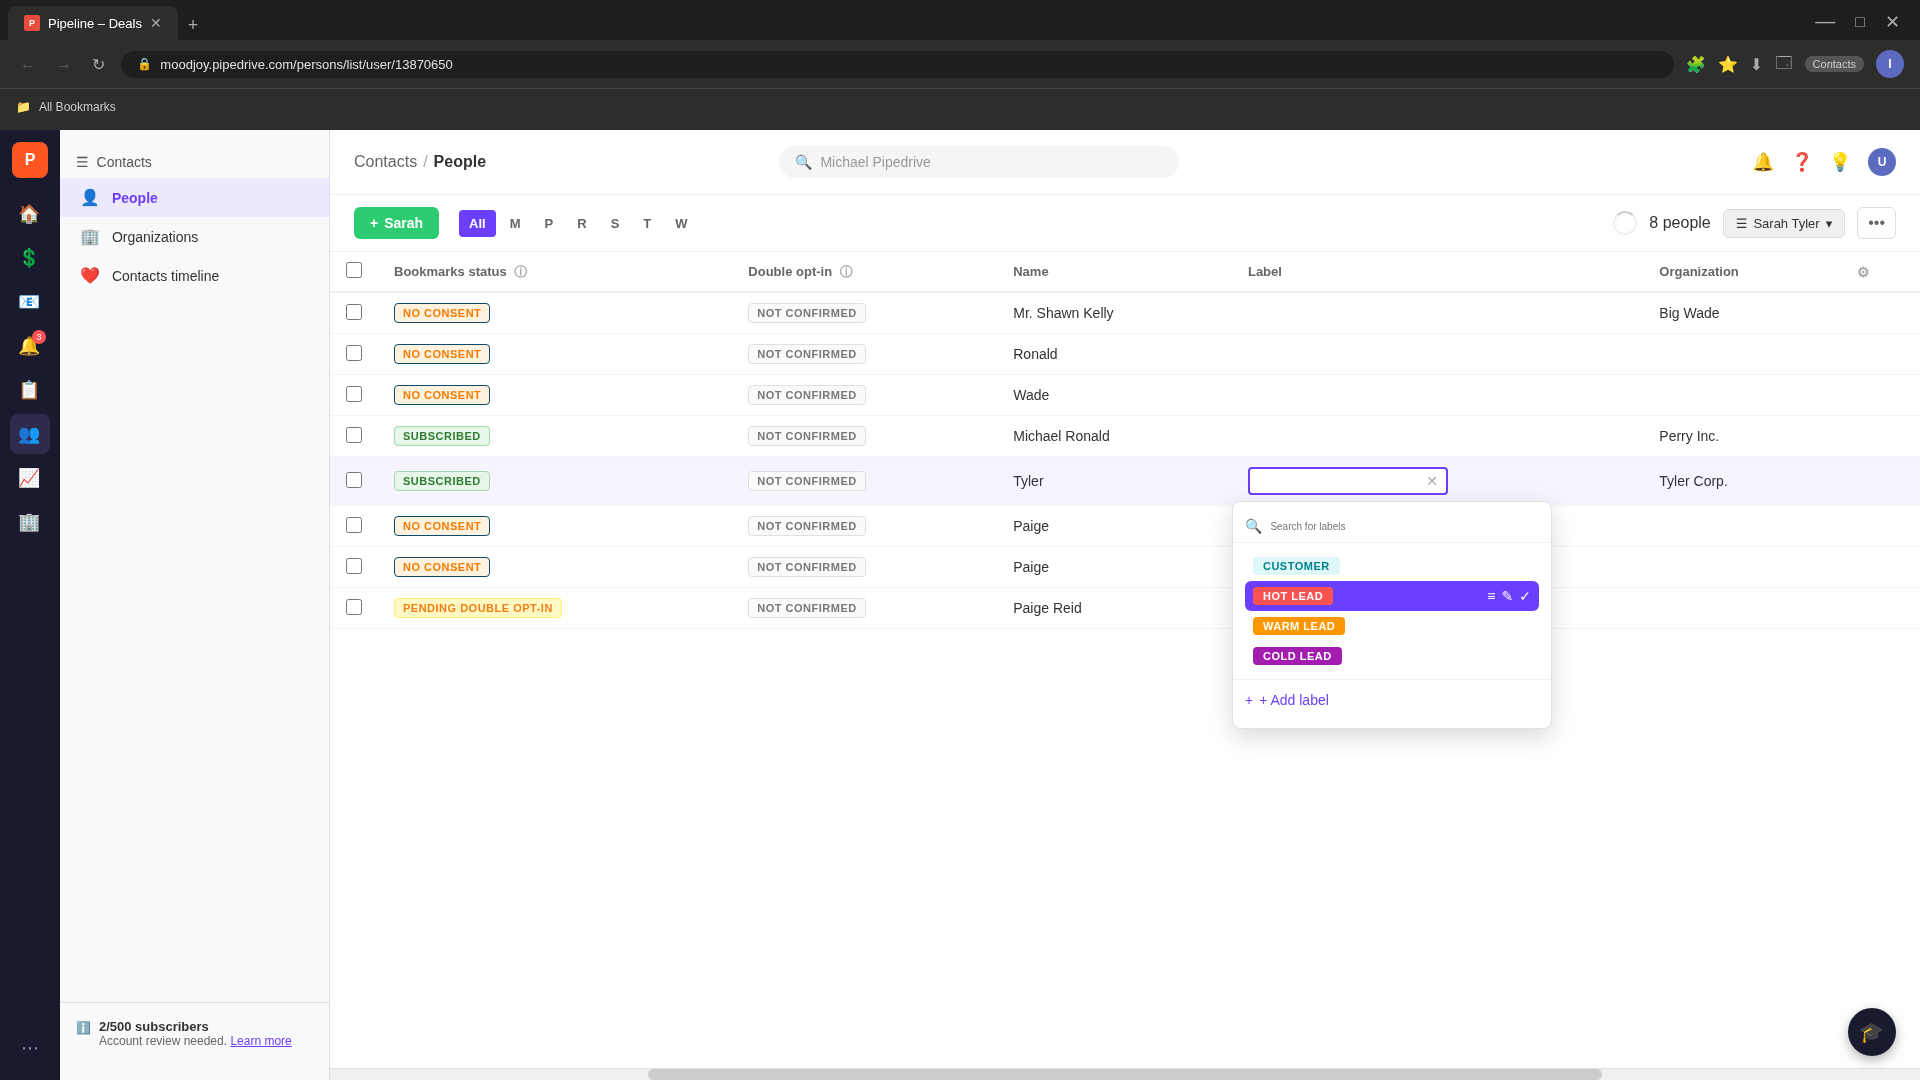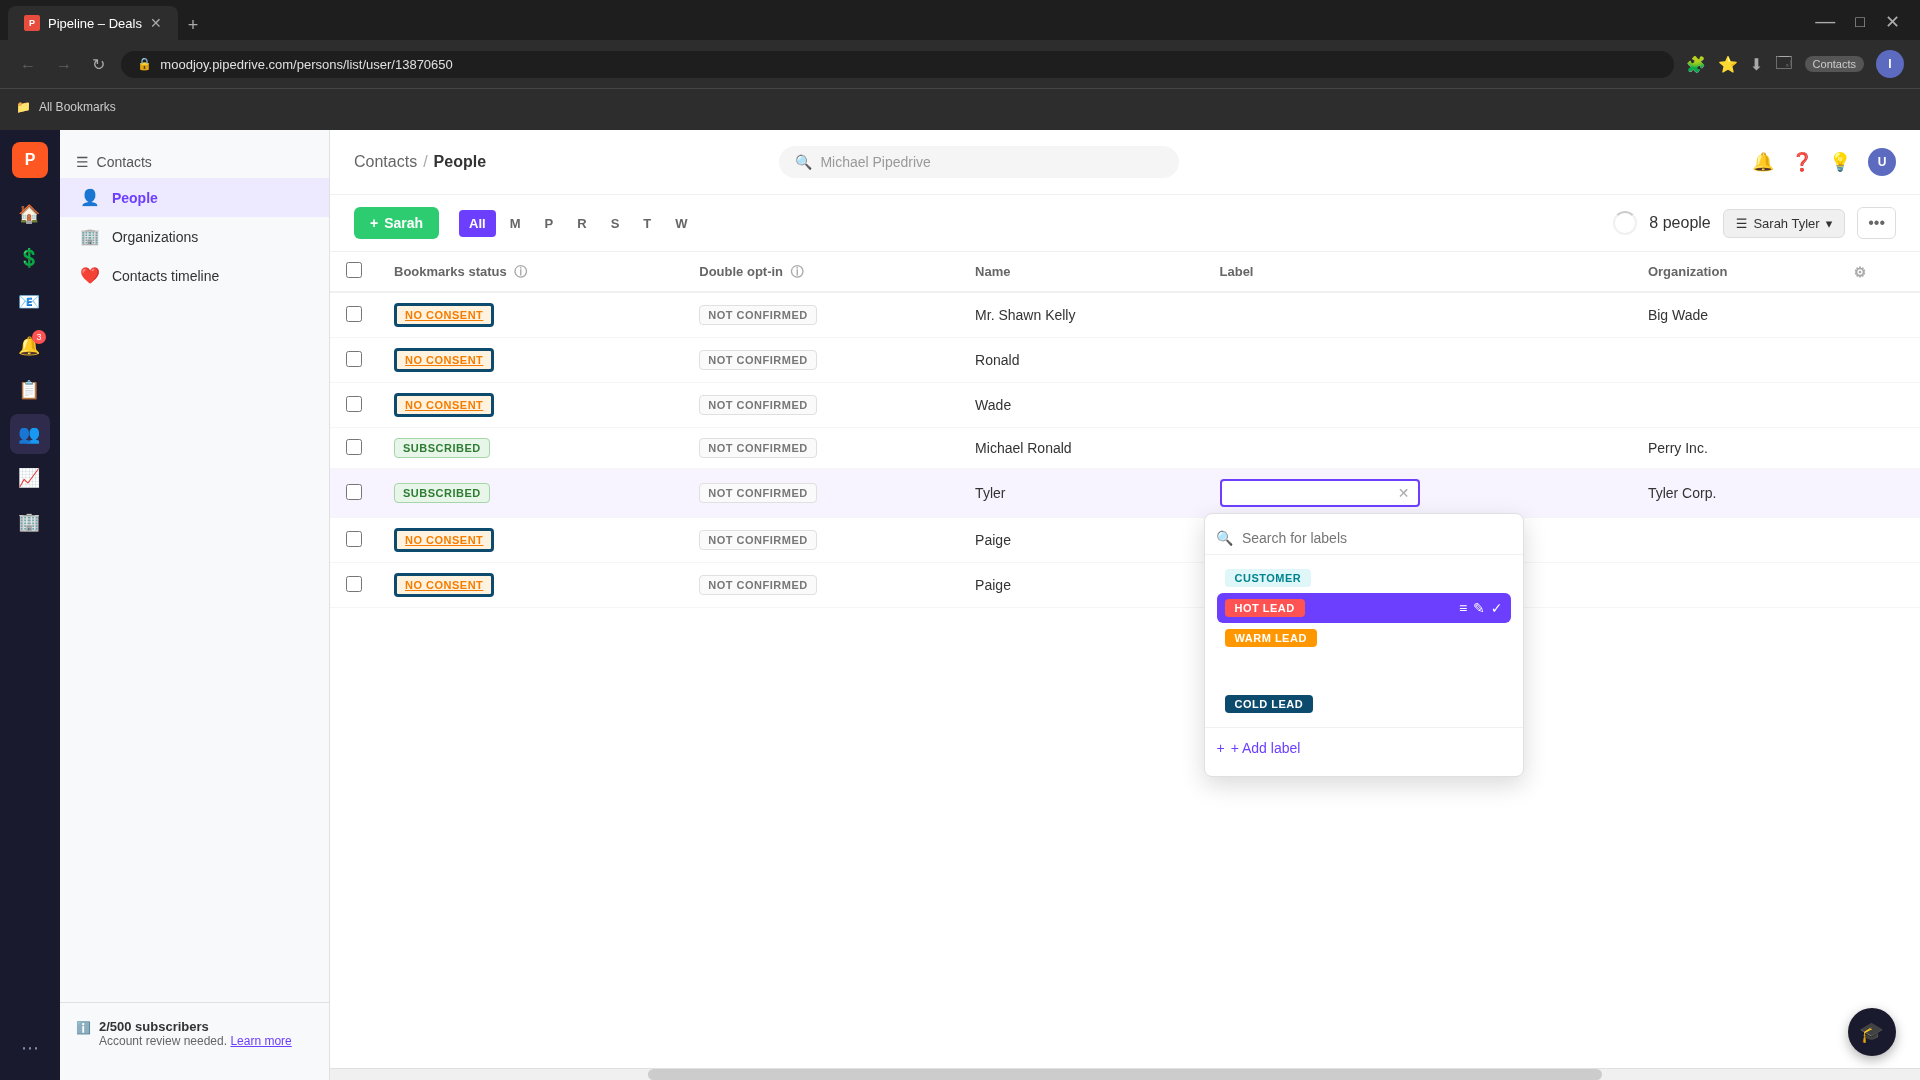--- a/index.html
+++ b/index.html
@@ -72,42 +72,42 @@
 
     
     .table-container { flex: 1; overflow: auto; }
     table { width: 100%; border-collapse: collapse; }
     thead th { padding: 10px 16px; text-align: left; font-size: 13px; font-weight: 600; color: #666; background: #fff; border-bottom: 2px solid #f0f0f0; white-space: nowrap; position: sticky; top: 0; }
     thead th.checkbox-col { width: 40px; }
     tbody tr { border-bottom: 1px solid #f5f5f5; }
     tbody td { padding: 10px 16px; font-size: 14px; color: #333; }
     .checkbox { width: 16px; height: 16px; border: 2px solid #ccc; border-radius: 3px; cursor: pointer; }
     .tag { display: inline-block; padding: 3px 8px; border-radius: 4px; font-size: 11px; font-weight: 600; text-transform: uppercase; letter-spacing: 0.5px; }
-    .tag.no-consent { background: #fff3e0; color: #f57c00; border: 3px solid #0c4a6e; text-decoration: underline; }
+    .tag.no-consent { background: #fff3e0; color: #f57c00; border: 1px solid #0c4a6e; }
     .tag.subscribed { background: #e8f5e9; color: #2e7d32; border: 1px solid #a5d6a7; }
     .tag.pending { background: #fff9c4; color: #f57f17; border: 1px solid #fff176; }
     .tag.not-confirmed { background: #fafafa; color: #777; border: 1px solid #e0e0e0; }
     .label-cell { position: relative; }
     .label-input-active { border: 2px solid #6c3fff; border-radius: 4px; padding: 4px 8px; background: white; min-width: 180px; }
 
     
     .label-dropdown { position: absolute; top: 44px; left: 0; z-index: 1000; background: white; border: 1px solid #e0e0e0; border-radius: 8px; box-shadow: 0 8px 24px rgba(0,0,0,0.15); width: 320px; padding: 8px 0; }
     .dropdown-search { padding: 8px 12px; border-bottom: 1px solid #f0f0f0; display: flex; align-items: center; gap: 8px; }
     .dropdown-search input { border: none; outline: none; font-size: 14px; flex: 1; color: #999; background: none; }
     .dropdown-search-icon { color: #aaa; font-size: 14px; }
     .dropdown-items { padding: 8px 12px; max-height: 200px; overflow-y: auto; }
     .dropdown-item { display: flex; align-items: center; justify-content: space-between; padding: 6px 8px; border-radius: 6px; cursor: pointer; }
     .dropdown-item:hover, .dropdown-item.highlighted { background: #6c3fff; }
     .dropdown-item.highlighted .dropdown-actions { display: flex; gap: 6px; }
     .dropdown-actions { display: none; align-items: center; gap: 6px; color: white; }
     .label-tag { display: inline-block; padding: 3px 10px; border-radius: 4px; font-size: 11px; font-weight: 700; text-transform: uppercase; letter-spacing: 0.5px; }
     .label-tag.customer { background: #e0f7fa; color: #00838f; }
     .label-tag.hot-lead { background: #ff5252; color: white; }
     .label-tag.warm-lead { background: #ff9800; color: white; }
-    .label-tag.cold-lead { background: #0c4a6e; color: white; margin-top: 36px; }
+    .label-tag.cold-lead { background: #a21caf; color: white; }
     .dropdown-footer { padding: 8px 12px; border-top: 1px solid #f0f0f0; }
     .add-label-btn { color: #6c3fff; font-size: 14px; cursor: pointer; display: flex; align-items: center; gap: 6px; background: none; border: none; padding: 4px 0; }
 
     
     .table-scrollbar { height: 12px; background: #f0f0f0; border-top: 1px solid #e0e0e0; position: relative; }
     .table-scrollbar-thumb { height: 100%; background: #ccc; border-radius: 6px; width: 60%; margin: 0 auto; }
 
     
     .support-fab { position: fixed; bottom: 24px; right: 24px; width: 48px; height: 48px; background: #1a1a2e; border-radius: 50%; display: flex; align-items: center; justify-content: center; color: white; font-size: 20px; cursor: pointer; box-shadow: 0 4px 12px rgba(0,0,0,0.3); }
 
@@ -331,21 +331,21 @@
             <td>Tyler</td>
             <td class="label-cell" style="position:relative;">
               <div class="label-input-active" style="display:flex;align-items:center;justify-content:space-between;width:200px;">
                 <span></span>
                 <span style="color:#aaa;cursor:pointer;font-size:14px;">✕</span>
               </div>
 
               <div class="label-dropdown">
                 <div class="dropdown-search">
                   <span class="dropdown-search-icon">🔍</span>
-                  <input type="text" placeholder="Search for labels" style="border: none; outline: none; font-size: 14px; flex: 1 1 0%; color: rgb(153, 153, 153);">
+                  <input type="text" placeholder="Search for labels" style="border: none; outline: none; font-size: 10px; flex: 1 1 0%; color: rgb(153, 153, 153);">
                 </div>
                 <div class="dropdown-items">
 
                   <div class="dropdown-item">
                     <span class="label-tag customer">CUSTOMER</span>
                   </div>
 
                   <div class="dropdown-item highlighted">
                     <span class="label-tag hot-lead">HOT LEAD</span>
                     <div class="dropdown-actions">
@@ -388,20 +388,29 @@
           <tr>
             <td><input type="checkbox" class="checkbox" style=""></td>
             <td><span class="tag no-consent">NO CONSENT</span></td>
             <td><span class="tag not-confirmed">NOT CONFIRMED</span></td>
             <td>Paige</td>
             <td></td>
             <td></td>
             <td></td>
           </tr>
 
+          <tr>
+            <td><input type="checkbox" class="checkbox" style=""></td>
+            <td><span class="tag pending">PENDING DOUBLE OPT-IN</span></td>
+            <td><span class="tag not-confirmed">NOT CONFIRMED</span></td>
+            <td>Paige Reid</td>
+            <td></td>
+            <td></td>
+            <td></td>
+          </tr>
         </tbody>
       </table>
     </div>
 
     <div class="table-scrollbar">
       <div class="table-scrollbar-thumb"></div>
     </div>
   </div>
 </div>
 

